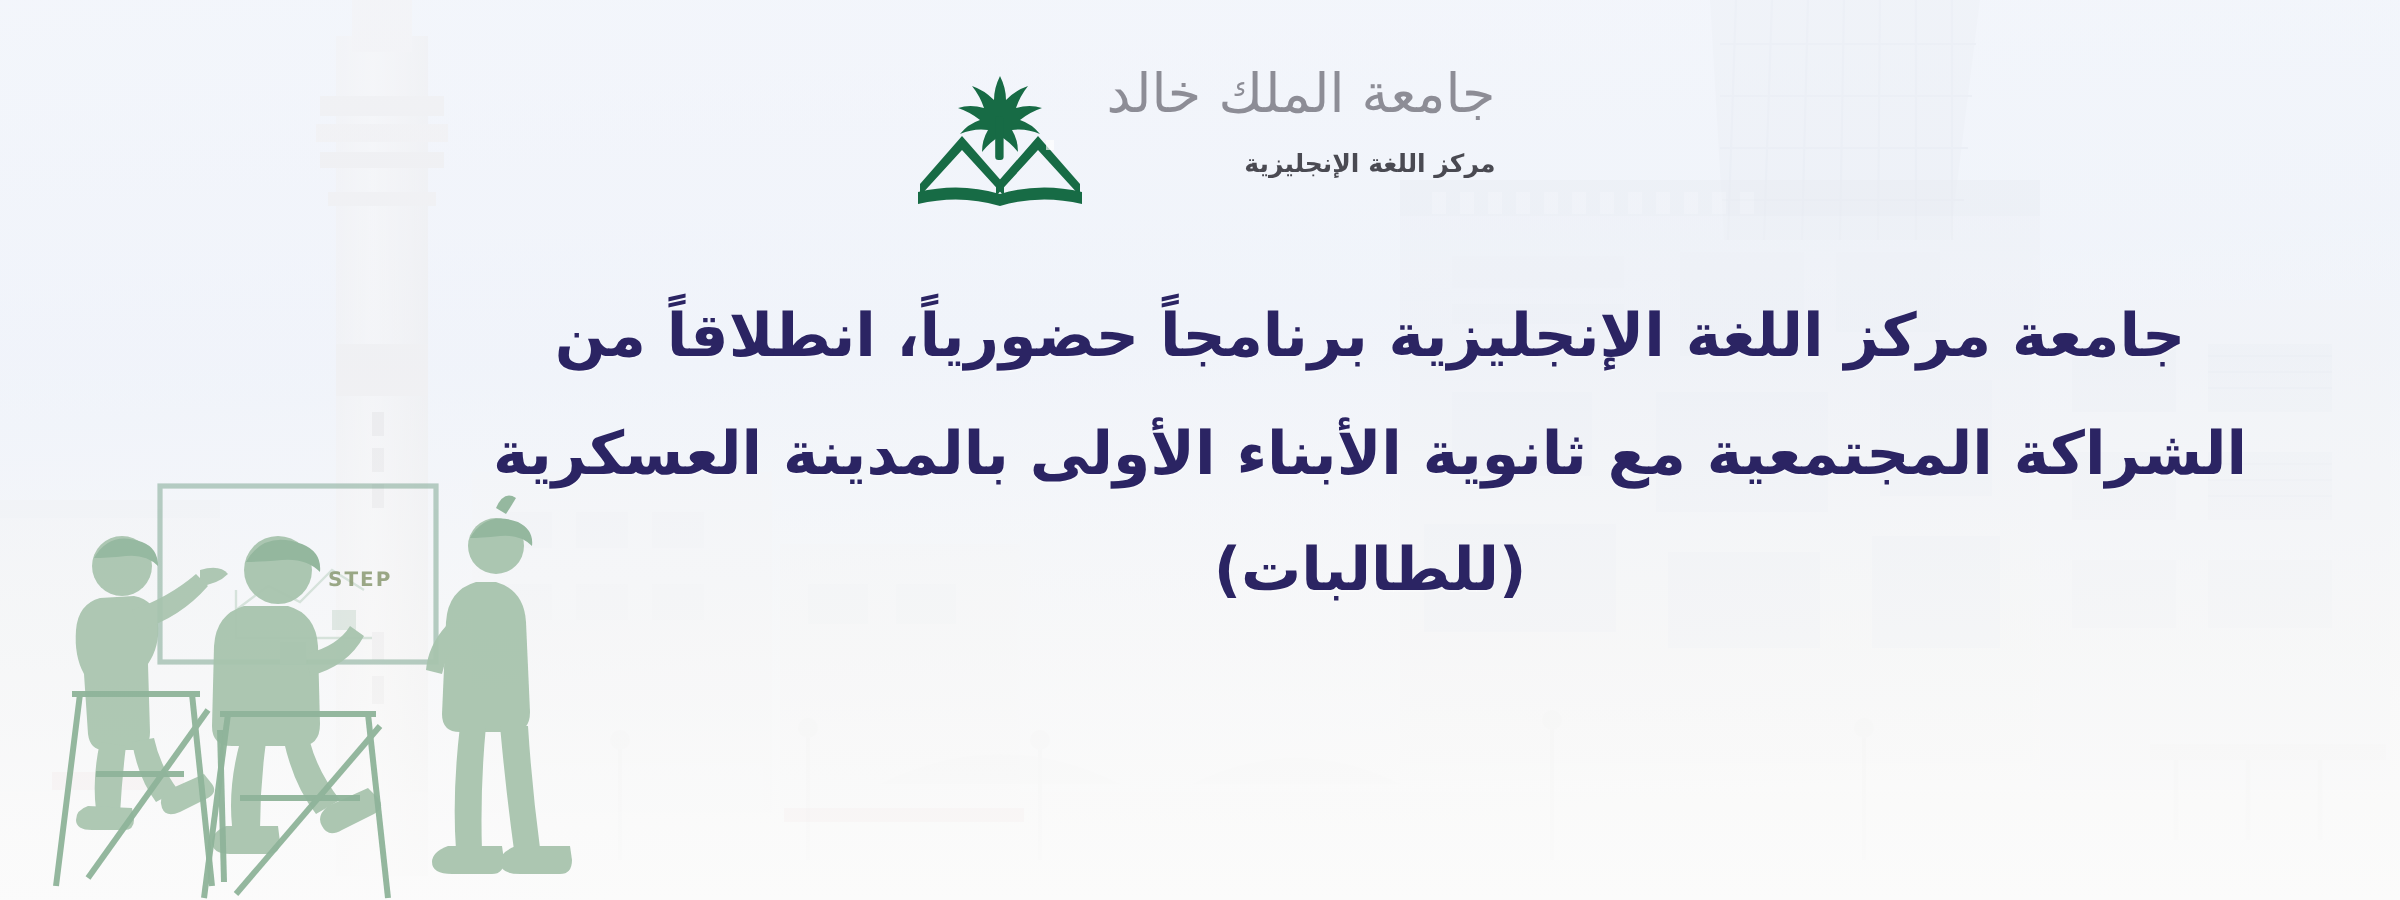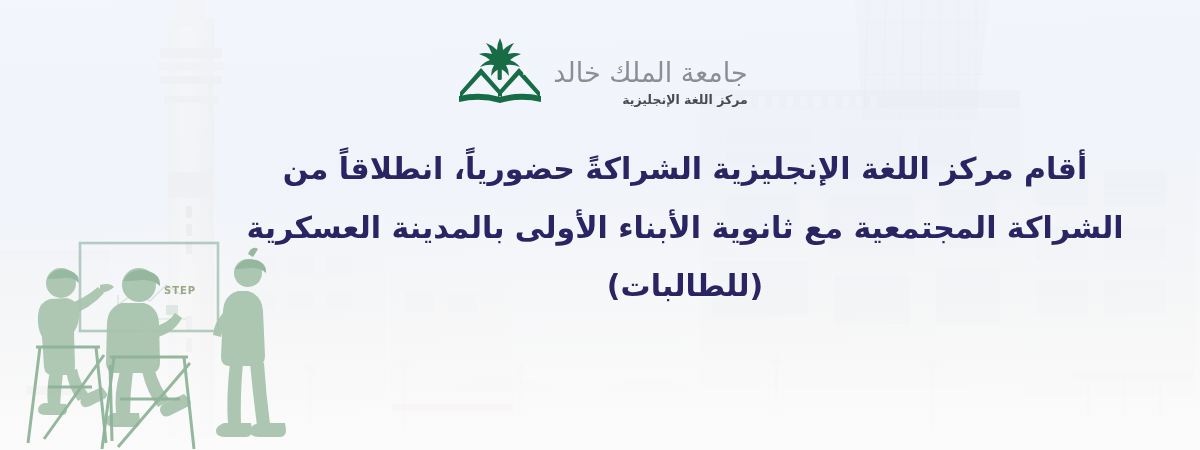--- a/index.html
+++ b/index.html
@@ -61,42 +61,42 @@
   }
 
   
   .logo-lockup {
     position: absolute;
     top: 34px;
     left: 5px;
     right: 0;
     display: flex;
     justify-content: center;
-    align-items: flex-end;
+    align-items: flex-start;
     gap: 10px;
     direction: rtl;
   }
   .logo-text-block {
     display: flex;
     flex-direction: column;
     align-items: flex-start;
     line-height: 1.05;
   }
   .logo-univ {
     font-size: 27px;
     color: #8d8d96;
     font-weight: 400;
     letter-spacing: 0.5px;
     white-space: nowrap;
   }
   .logo-center {
     font-size: 12.5px;
     color: #4a4a52;
     font-weight: 700;
-    margin-top: 6px;
+    margin-top: 13px;
     align-self: flex-start;
     white-space: nowrap;
   }
   .logo-mark { width: 86px; height: 72px; flex: none; }
   .logo-mark svg { display: block; width: 100%; height: 100%; }
 
   
   .headline {
     position: absolute;
     top: 140px;
@@ -376,15 +376,15 @@
 
           <path d="M66 36 l4 0 l0 5 l-4 0 Z" fill="#ffffff" opacity="0.65"></path>
 
           <path d="M2 62 q21 -5 41 1 q20 -6 41 -1 l0 6 q-21 -5 -41 1 q-20 -6 -41 -1 Z"></path>
         </g>
       </svg>
     </div>
 
   </div>
 
-  <div class="headline">أقام مركز اللغة الإنجليزية الشراكةً حضورياً، انطلاقاً من الشراكة المجتمعية مع ثانوية الأبناء الأولى بالمدينة العسكرية (للطالبات)</div>
+  <div class="headline">جامعة مركز اللغة الإنجليزية برنامجاً حضورياً، انطلاقاً من الشراكة المجتمعية مع ثانوية الأبناء الأولى بالمدينة العسكرية (للطالبات)</div>
 
 </div>
 
 </body></html>

